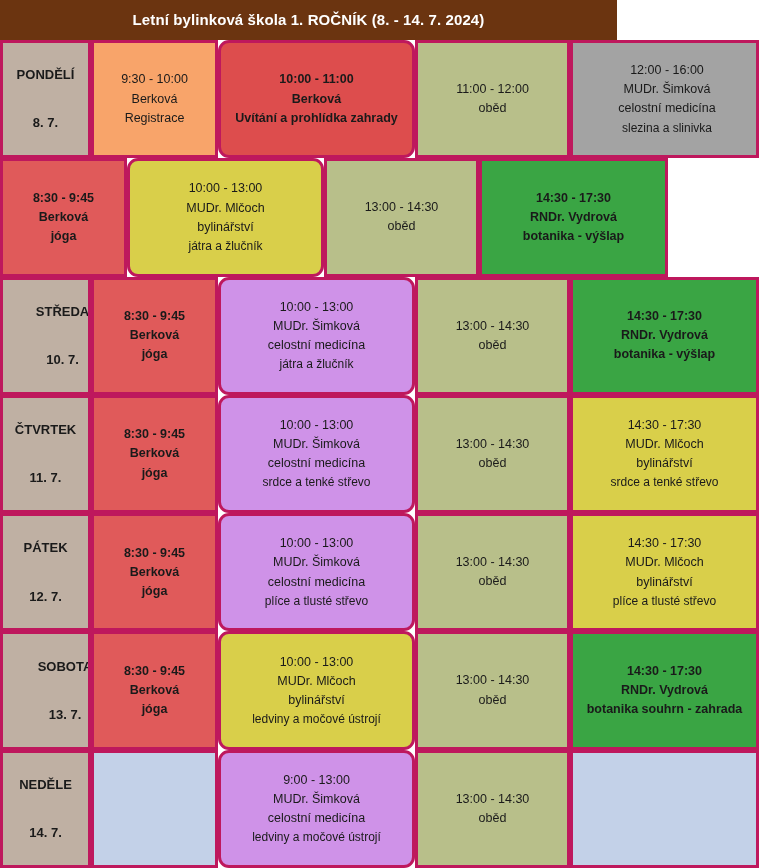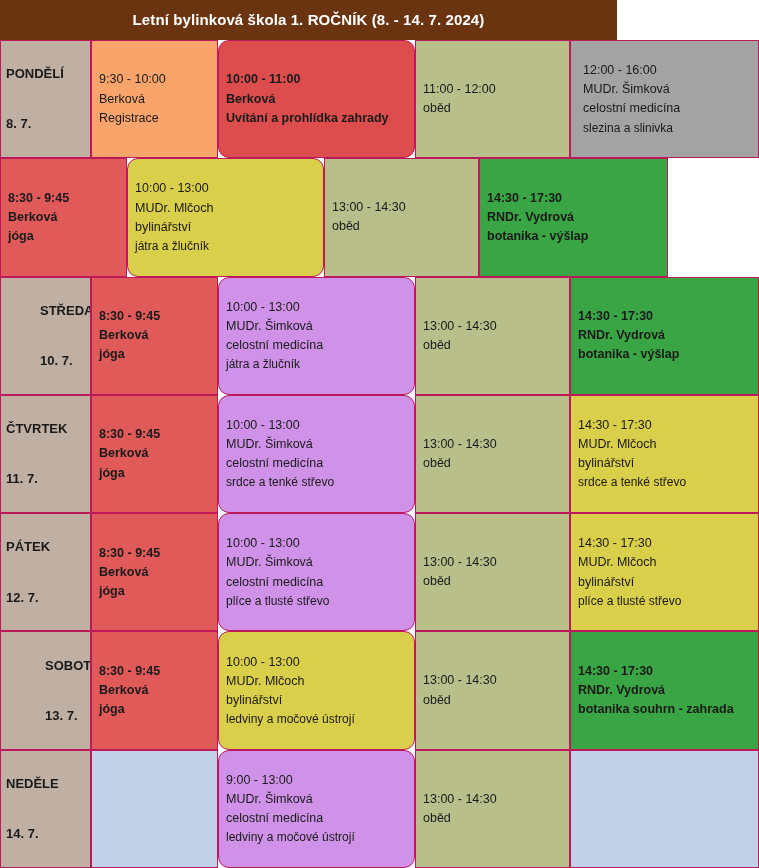--- a/index.html
+++ b/index.html
@@ -35,24 +35,24 @@
     display: flex;
     flex-direction: column;
   }
   .row {
     display: flex;
     flex: 1 1 auto;
     min-height: 0;
   }
   .cell {
     box-sizing: border-box;
-    border: 1px solid #be185d;
+    border: 3px solid #be185d;
     display: flex;
     flex-direction: column;
-    align-items: flex-start;
+    align-items: center;
     justify-content: center;
     text-align: center;
     padding: 4px 5px;
     font-size: 12.5px;
     line-height: 1.05;
     overflow: hidden;
   }
   .cell .line {
     padding: 3px 2px;
   }

